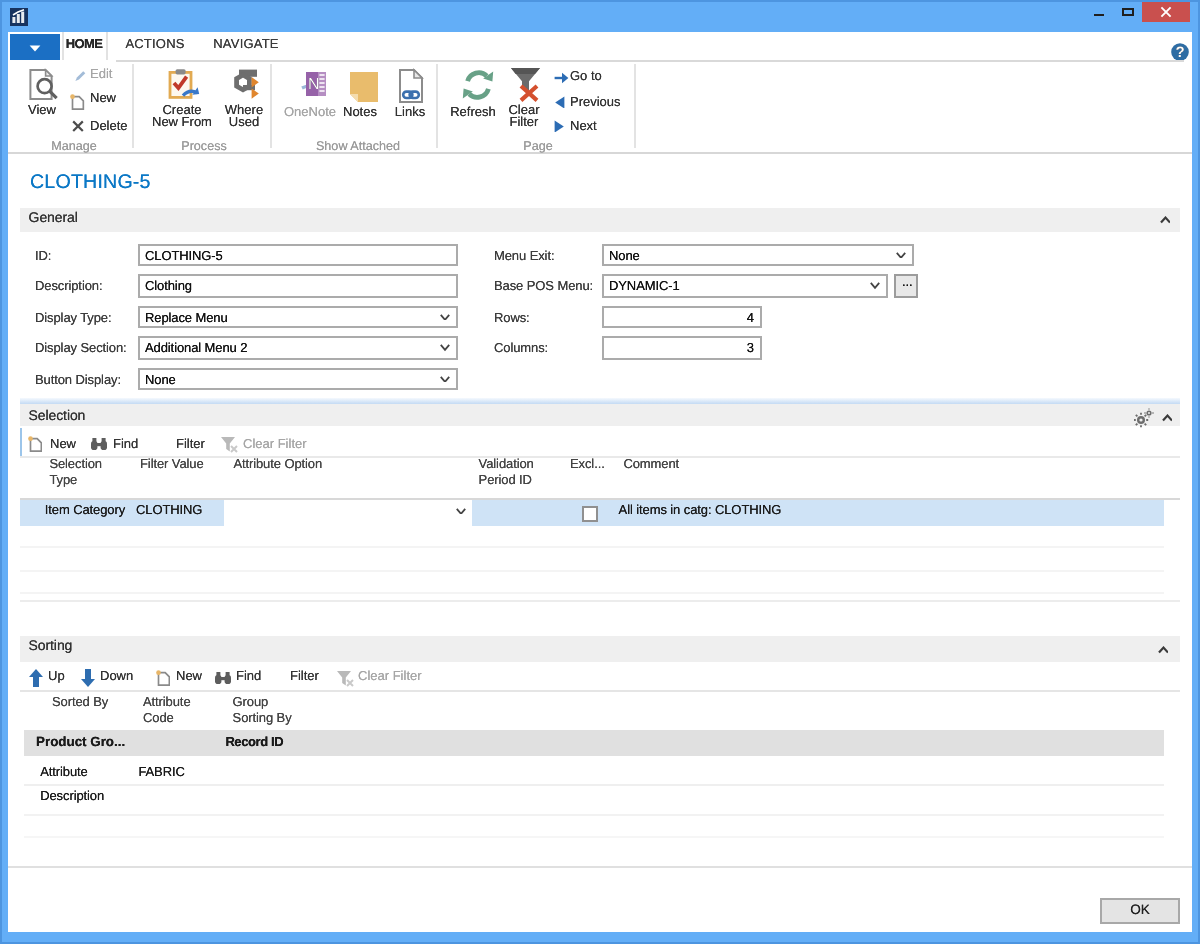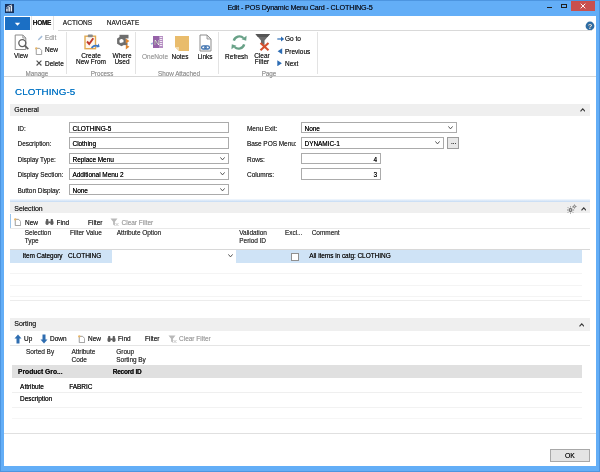--- a/index.html
+++ b/index.html
@@ -61,21 +61,20 @@
   <div id="content"></div>
 
   <div id="appicon" class="abs">
       <svg width="9" height="9" viewBox="0 0 9 9">
         <rect x="1.2" y="4.5" width="1.5" height="3" fill="#fff" opacity="0.9"></rect>
         <rect x="3.4" y="3" width="1.5" height="4.5" fill="#fff" opacity="0.9"></rect>
         <rect x="5.6" y="1.8" width="1.5" height="5.7" fill="#fff" opacity="0.9"></rect>
         <path d="M1.5 3.5 L4 2 L7 0.9" stroke="#fff" stroke-width="0.8" fill="none"></path>
       </svg>
     </div>
-  <div id="title" class="abs">Edit - POS Dynamic Menu Card - CLOTHING-5</div>
   <div id="btn-min" class="abs"></div>
   <div id="btn-max" class="abs"></div>
   <div id="btn-close" class="abs">
       <svg width="24" height="10" viewBox="0 0 24 10">
         <path d="M9.7 2.7 L14.3 7.3 M14.3 2.7 L9.7 7.3" stroke="#fff" stroke-width="0.95"></path>
       </svg>
     </div>
 
   <div id="tabrow" class="abs">
     <div id="filebtn" class="abs">

